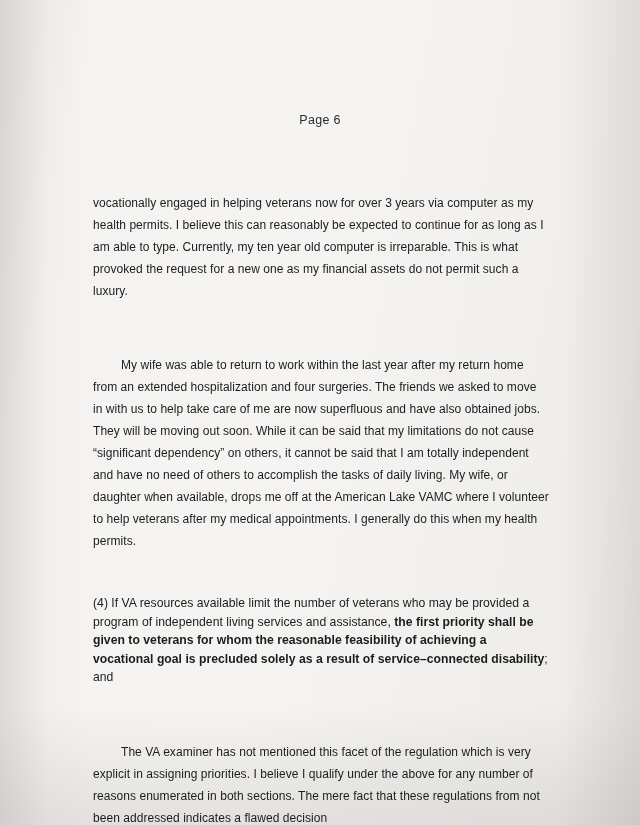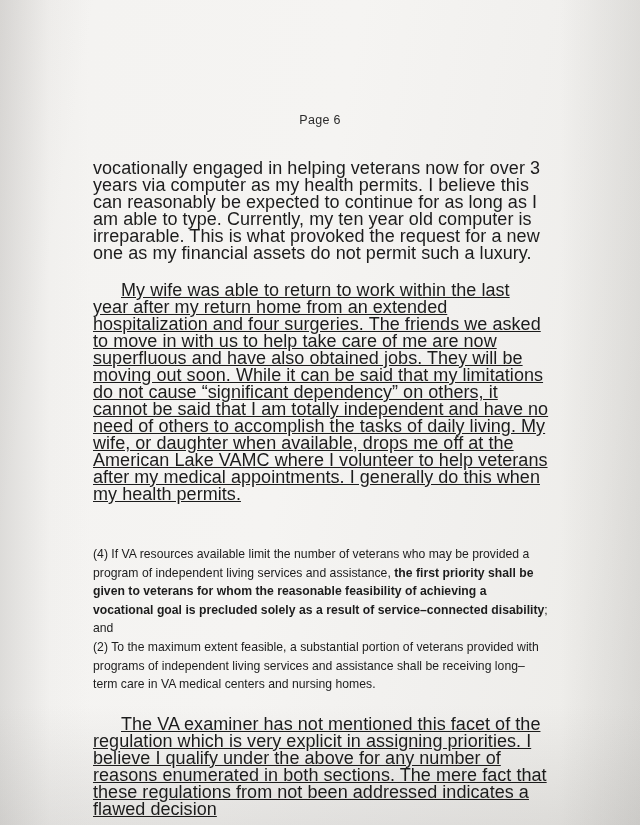--- a/index.html
+++ b/index.html
@@ -60,27 +60,27 @@
     top: 160px;
     width: 456px;
     color: #1c1c1c;
   }
 
   p {
     margin: 0;
   }
 
   .para-hand {
-    font-size: 18px;
-    line-height: 17px;
+    font-size: 12px;
+    line-height: 22px;
     letter-spacing: 0.05px;
+    margin-top: 32px;
   }
   .para-hand.indent {
     text-indent: 28px;
-    text-decoration: underline;
   }
   .para-reg {
     font-size: 12.2px;
     line-height: 18.6px;
     letter-spacing: 0.02px;
   }
   .spacer-md { height: 20px; }
   .spacer-lg { height: 22px; }
   b.strong { font-weight: bold; }
   .lead-in { font-weight: bold; }
@@ -104,20 +104,19 @@
 
     <p class="para-hand indent">My wife was able to return to work within the last year after my return home from an extended hospitalization and four surgeries.  The friends we asked to move in with us to help take care of me are now superfluous and have also obtained jobs. They will be moving out soon.  While it can be said that my limitations do not cause “significant dependency” on others, it cannot be said that I am totally independent and have no need of others to accomplish the tasks of daily living. My wife, or daughter when available, drops me off at the American Lake VAMC where I volunteer to help veterans after my medical appointments. I generally do this when my health permits.</p>
 
     <div class="spacer-lg"></div>
 
 
     <div class="spacer-md"></div>
 
     <p class="para-reg"><span>(4) If VA resources available limit the number of veterans who may be provided a program of independent living services and assistance, </span><b class="strong">the first priority shall be given to veterans for whom the reasonable feasibility of achieving a vocational goal is precluded solely as a result of service–connected disability</b><span>; and</span></p>
 
-    <p class="para-reg">(2) To the maximum extent feasible, a substantial portion of veterans provided with programs of independent living services and assistance shall be receiving long–term care in VA medical centers and nursing homes.</p>
 
     <div class="spacer-lg"></div>
 
     <p class="para-hand indent">The VA examiner has not mentioned this facet of the regulation which is very explicit in assigning priorities. I believe I qualify under the above for any number of reasons enumerated in both sections. The mere fact that these regulations from not been addressed indicates a flawed decision</p>
 
   </div>
 </div>
 
 </body></html>

